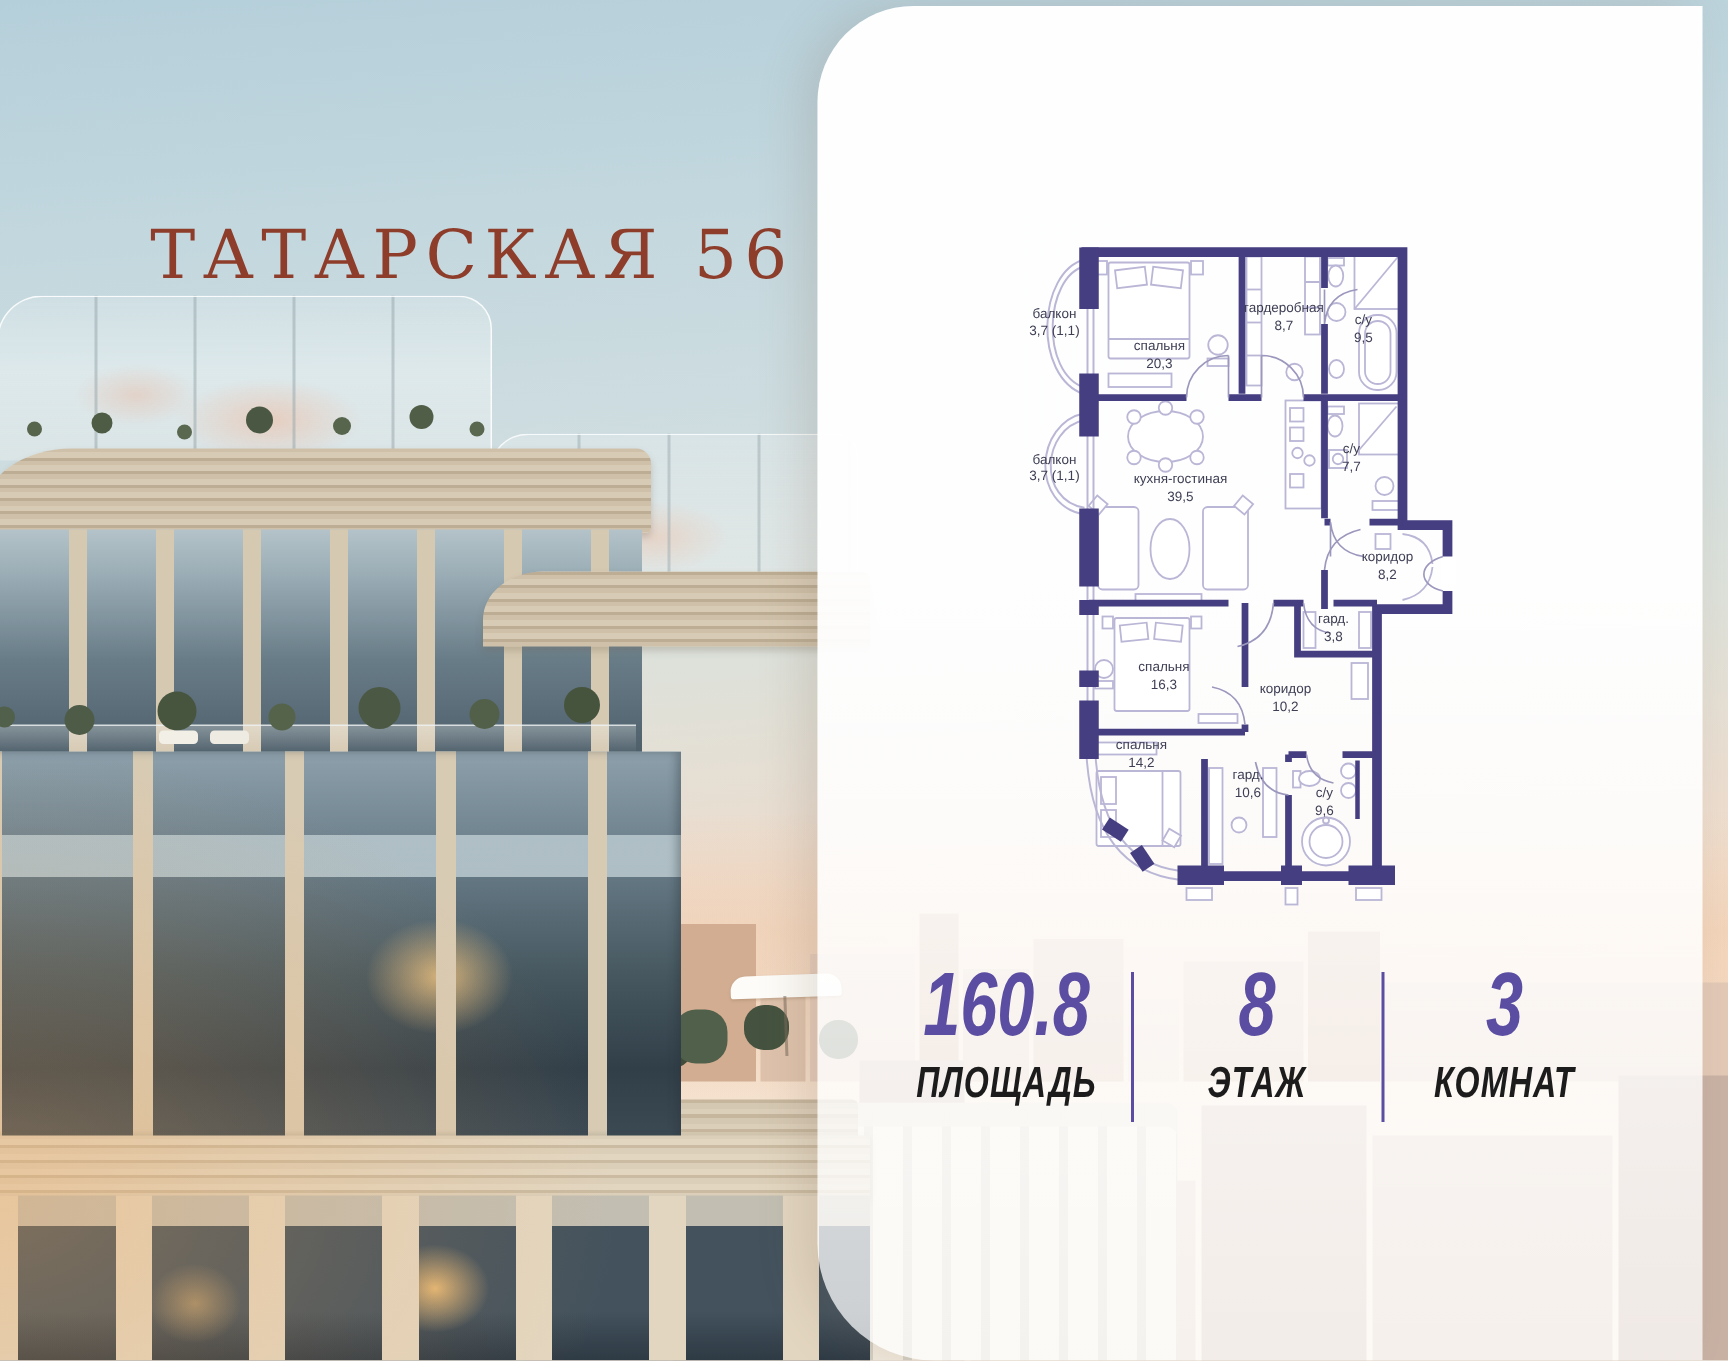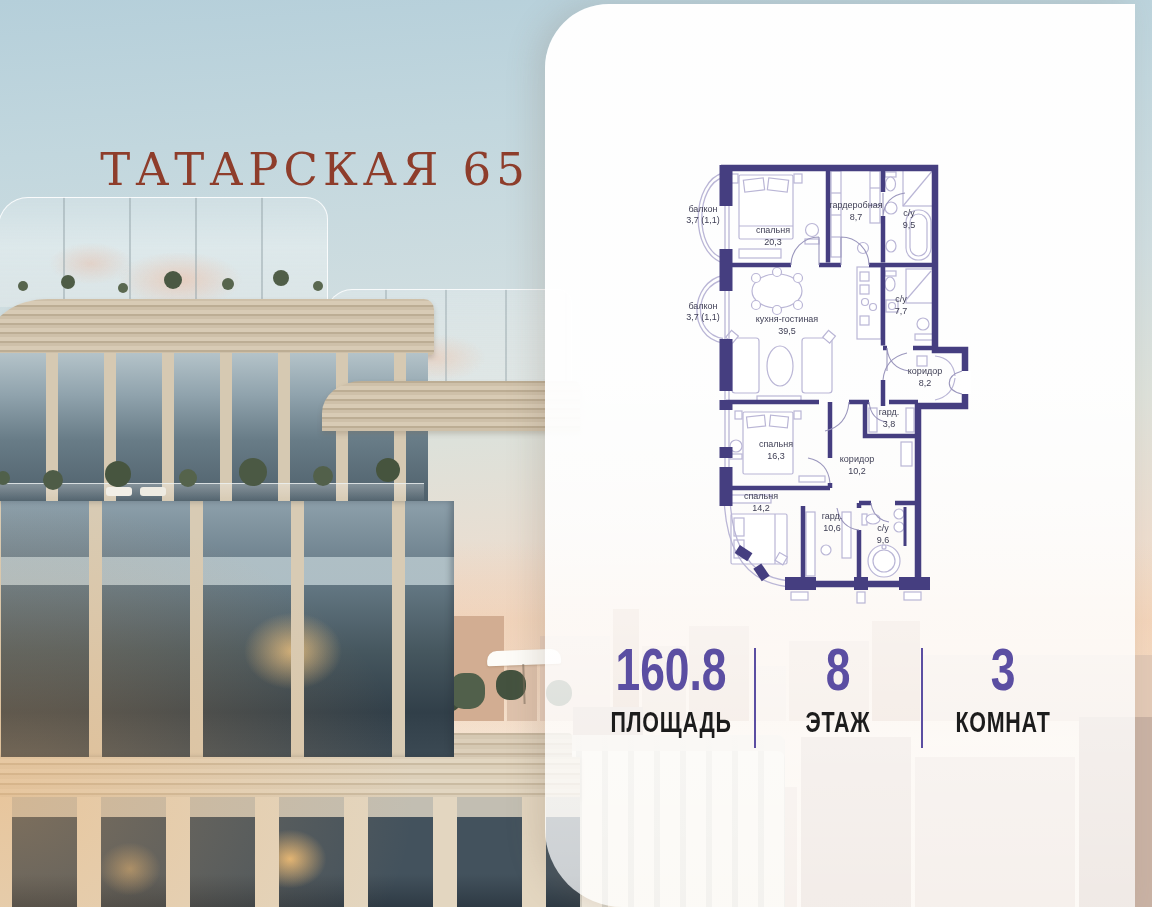--- a/index.html
+++ b/index.html
@@ -113,21 +113,21 @@
     border-radius:64px 0 0 78px;
     background:linear-gradient(180deg,rgba(255,255,255,.985) 0%,rgba(255,255,255,.97) 42%,
       rgba(255,255,255,.88) 62%,rgba(255,255,255,.78) 84%,rgba(255,255,255,.72) 100%);
     box-shadow:-10px 0 30px rgba(120,100,85,.18);}
 
   .plan{position:absolute;left:128px;top:146px;width:320px;height:470px;}
   .plan text{font-family:"Liberation Sans",sans-serif;font-size:9px;
     text-anchor:middle;}
 
   
-  .stats{position:absolute;left:0;top:636px;width:606px;height:130px;}
+  .stats{position:absolute;left:0;top:636px;width:606px;height:130px;font-style:italic;}
   .stat{position:absolute;top:0;width:200px;text-align:center;}
   .stat-in{transform:scaleX(.74);transform-origin:50% 0;}
   .num{font-size:60px;font-weight:700;line-height:1;}
   .lbl{font-size:29px;font-weight:700;letter-spacing:1px;margin-top:8px;line-height:1;}
   .vdiv{position:absolute;top:8px;width:2px;height:100px;}
 </style>
 </head>
 <body>
 
 <div class="stage">
@@ -177,21 +177,21 @@
       <div class="cornice2"></div>
       <div class="rail"></div>
       <div class="plantsB"></div>
       <div class="chairB"></div>
       <div class="floor-main"></div>
       <div class="slab"></div>
       <div class="floor-low"></div>
     </div>
 
     <div class="glow-left"></div>
-    <h1 class="title" style="color: rgb(142, 61, 43);">ТАТАРСКАЯ 65</h1>
+    <h1 class="title" style="color: rgb(142, 61, 43);">ТАТАРСКАЯ 56</h1>
   </div>
 
   <div class="card">
 
     <svg class="plan" viewBox="0 0 320 470">
 
       <g stroke="#BAB6D6" stroke-width="1.2" fill="#ffffff">
 
         <rect x="66" y="25" width="54" height="64" rx="1.5"></rect>
         <line x1="66" y1="76" x2="120" y2="76"></line>

